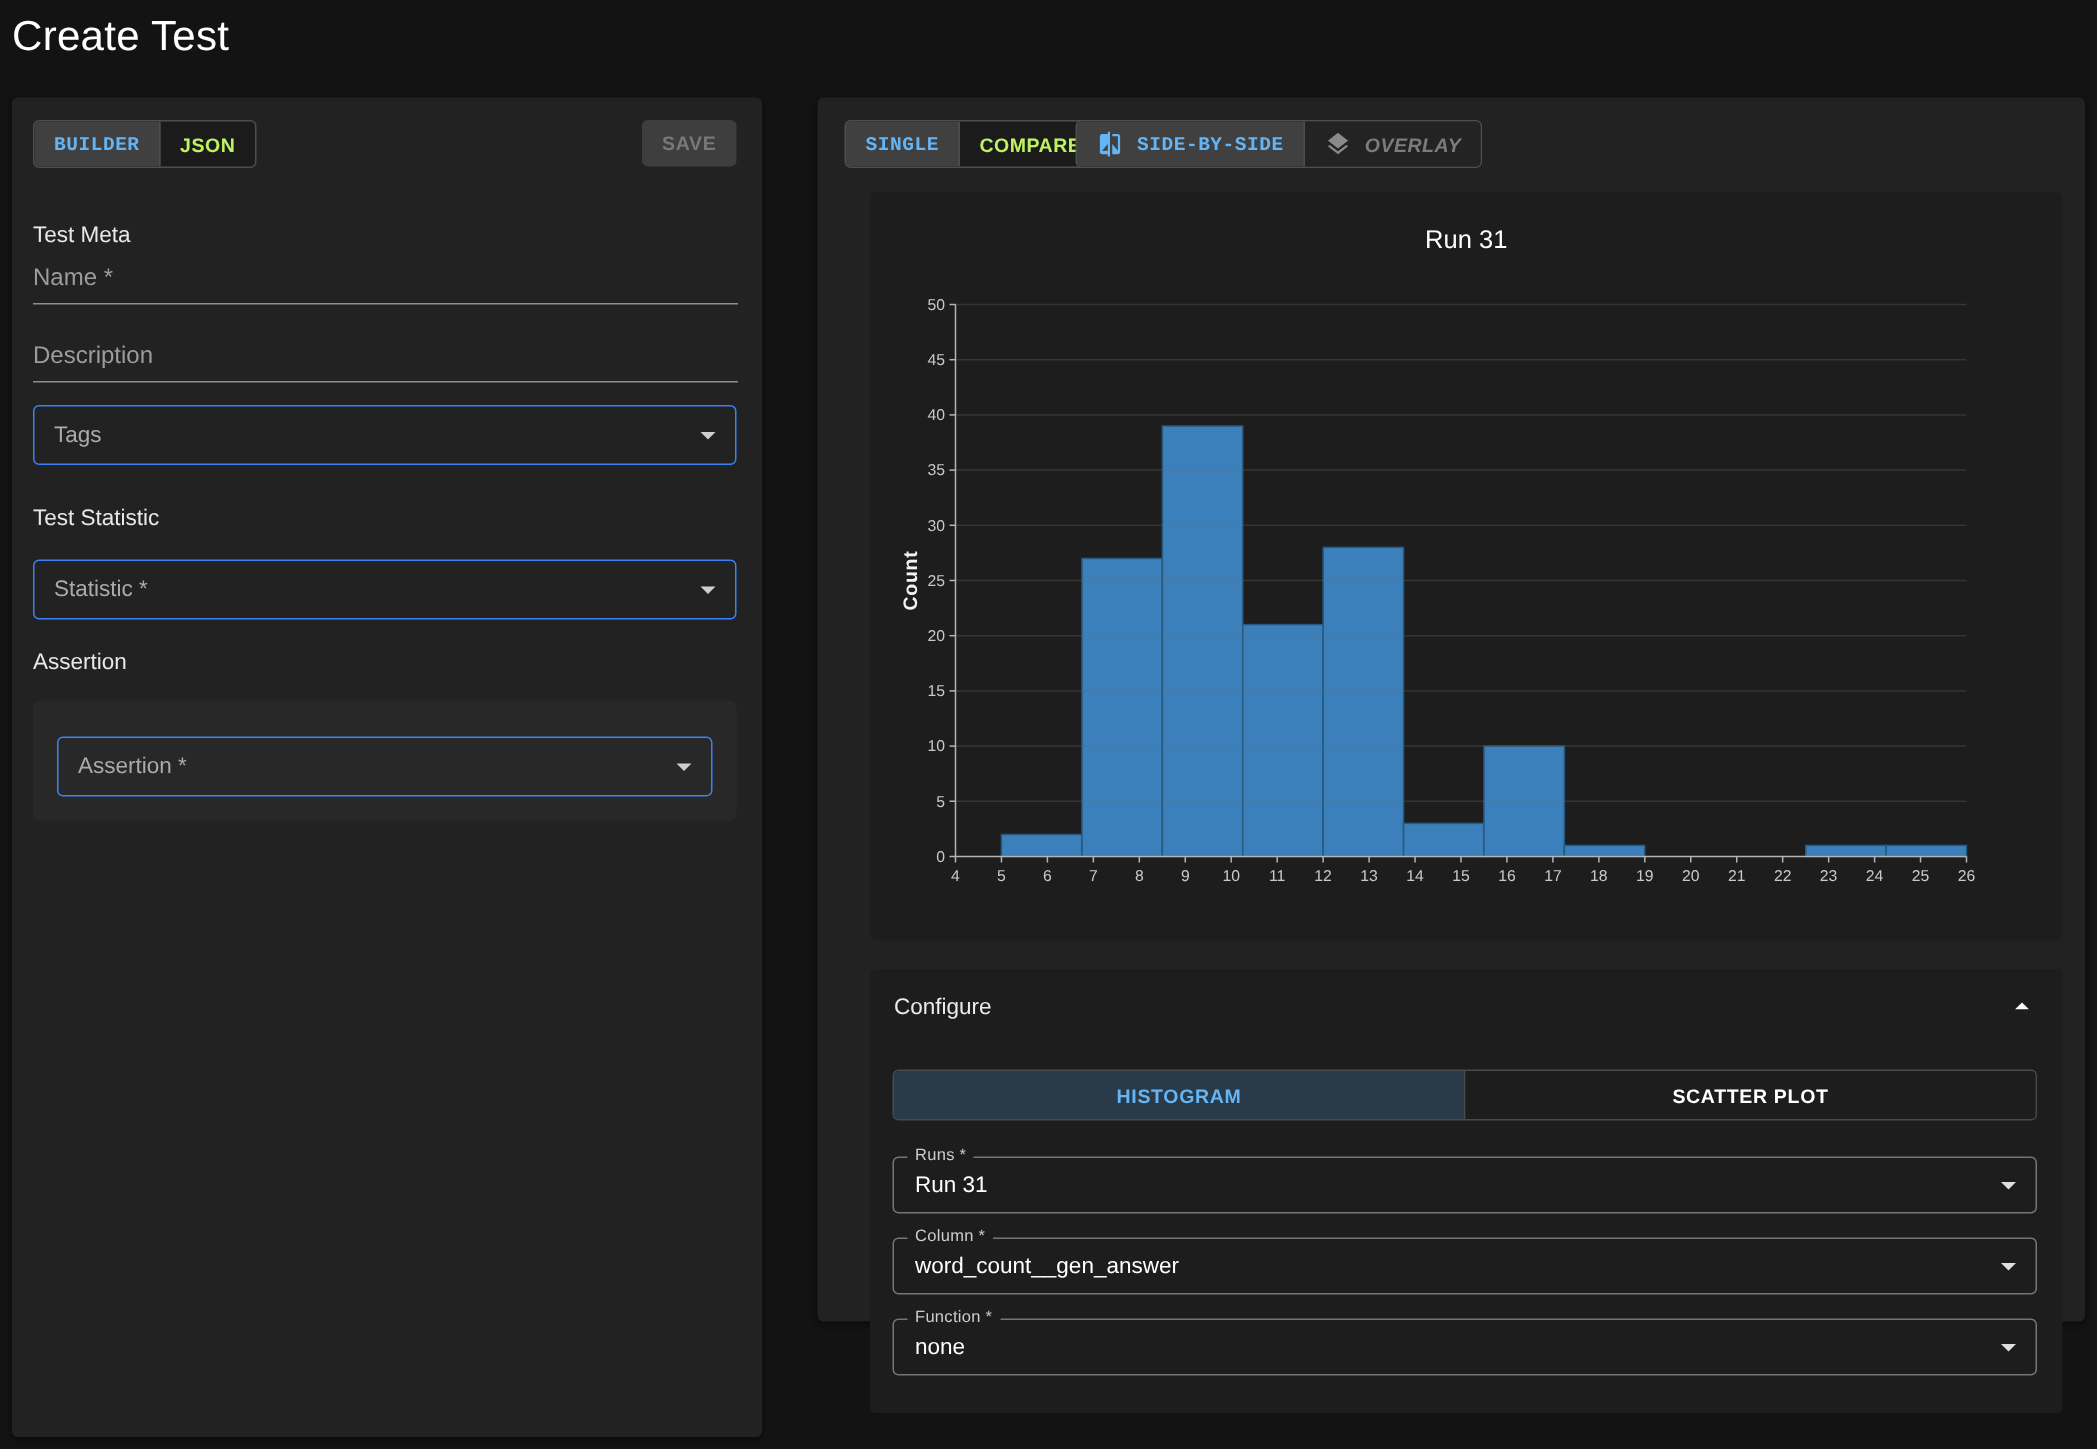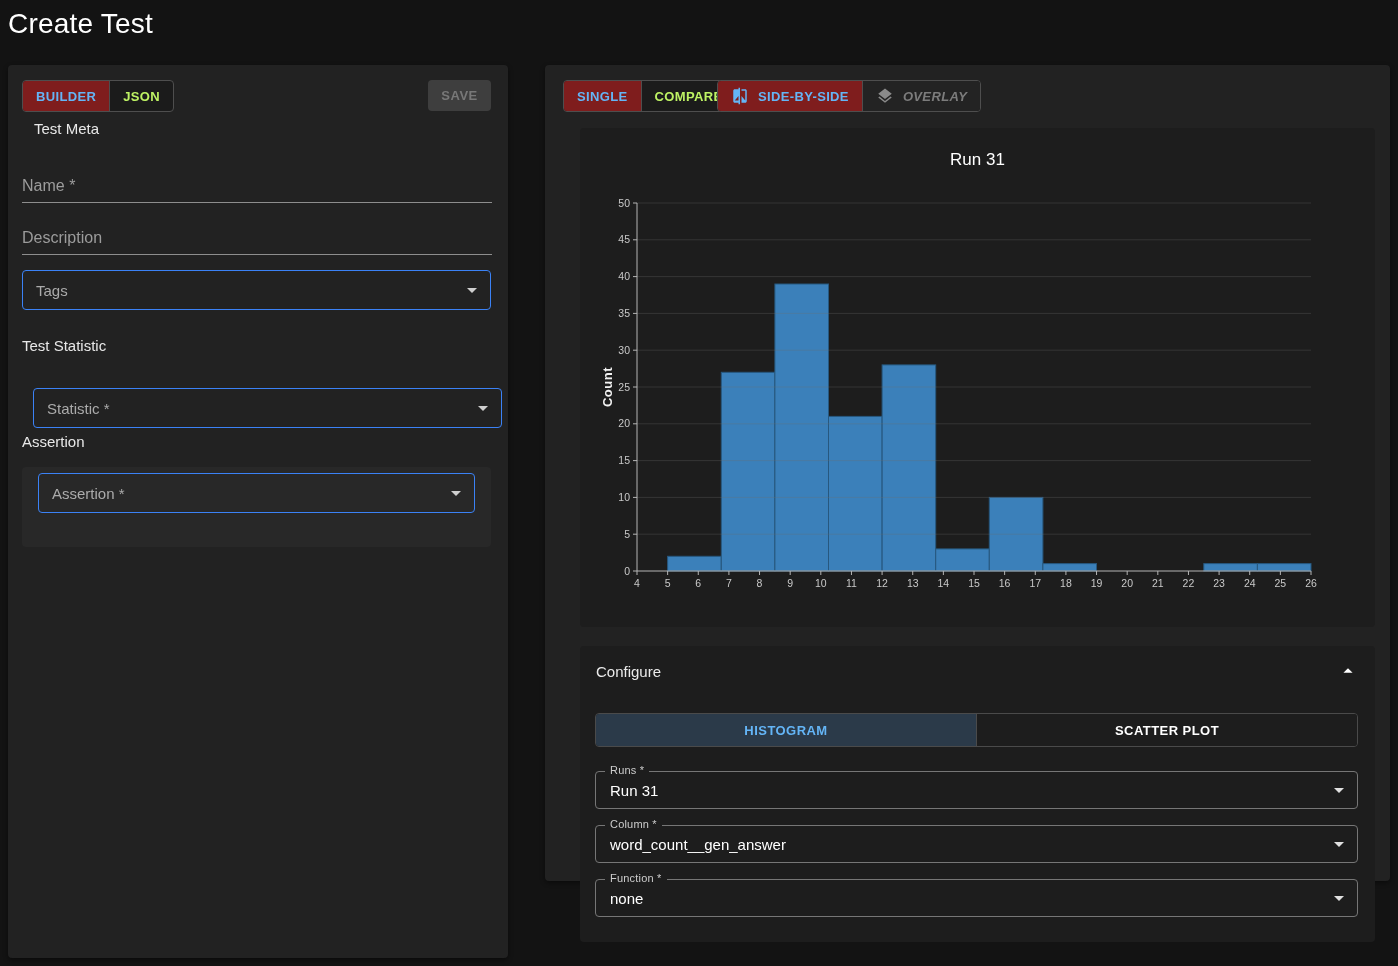--- a/index.html
+++ b/index.html
@@ -9,40 +9,40 @@
   .page-title{position:absolute;left:8px;top:8px;font-size:28px;font-weight:500;color:#ffffff;letter-spacing:.2px;}
 
   .panel{position:absolute;background:#222222;border-radius:4px;box-shadow:0 2px 5px rgba(0,0,0,.45);}
   .panel.left{left:8px;top:65px;width:500px;height:893px;}
   .panel.right{left:545px;top:65px;width:845px;height:816px;}
 
   
   .chip-group{position:absolute;display:flex;align-items:stretch;height:32px;border:1px solid #4e4e4e;border-radius:4px;overflow:hidden;box-sizing:border-box;background:#1b1b1b;}
   .chip{display:flex;align-items:center;gap:9px;padding:0 13px;font-size:13px;font-weight:600;letter-spacing:.35px;color:#bef264;background:transparent;border:none;border-right:1px solid #4e4e4e;cursor:pointer;font-family:inherit;}
   .chip:last-child{border-right:none;}
-  .chip.active{background:#7f1d1d;color:#64b5f6;}
+  .chip.active{background:#404040;color:#64b5f6;font-family:Liberation Mono, monospace;}
   .chip.muted{color:#7c7c7c;background:#232323;font-style:italic;}
   .chip svg{display:block;}
 
   .save-btn{position:absolute;top:15px;right:17px;width:63px;height:31px;background:#3e3e3e;color:#787878;font-size:13px;font-weight:600;letter-spacing:.5px;border:none;border-radius:4px;font-family:inherit;}
 
   .shead{position:absolute;left:14px;font-size:15px;color:#e8e8e8;}
 
   
   .ufield{position:absolute;left:14px;width:470px;border-bottom:1px solid #8e8e8e;cursor:text;}
   .ufield .ulabel{display:block;font-size:16px;color:#9c9c9c;padding-bottom:7px;}
 
   
   .lselect{position:absolute;left:14px;width:469px;height:40px;border:1px solid #3b82f6;border-radius:4px;box-sizing:border-box;cursor:pointer;background:transparent;}
   .lselect .pvalue{position:absolute;left:13px;top:50%;transform:translateY(-50%);font-size:15px;color:#ababab;}
 
   .caret{position:absolute;right:6px;top:50%;transform:translateY(-50%);}
 
   .sub-card{position:absolute;left:14px;top:402px;width:469px;height:80px;background:#282828;border-radius:4px;}
-  .sub-card .lselect{left:16px;top:6px;width:437px;}
+  .sub-card .lselect{left:16px;top:24px;width:437px;}
 
   
   .card{position:absolute;background:#1d1d1d;border-radius:4px;}
   .chart-card{left:35px;top:63px;width:795px;height:499px;}
   .config-card{left:35px;top:581px;width:795px;height:296px;}
 
   .chart-title{position:absolute;top:22px;left:0;right:0;text-align:center;font-size:17px;color:#ffffff;}
   .ylab{position:absolute;left:27px;top:259px;transform:translate(-50%,-50%) rotate(-90deg);font-size:13px;font-weight:bold;color:#f2f2f2;letter-spacing:.5px;}
   .chart-svg{position:absolute;left:0;top:0;font-family:"Liberation Sans",sans-serif;}
 
@@ -72,40 +72,40 @@
       <button class="chip active">
         <span>BUILDER</span>
       </button>
       <button class="chip">
         <span>JSON</span>
       </button>
     </div>
 
     <button class="save-btn">SAVE</button>
 
-    <div class="shead" style="top:55px;margin-left:12px;">Test Meta</div>
+    <div class="shead" style="top:83px;">Test Meta</div>
 
     <div class="ufield" style="top:164px;">
       <span class="ulabel">Description</span>
     </div>
 
     <div class="ufield" style="top:112px;">
       <span class="ulabel">Name *</span>
     </div>
 
     <div class="lselect" style="top:205px;">
       <span class="pvalue">Tags</span>
       <svg class="caret" width="24" height="24" viewBox="0 0 24 24">
           <path d="M7 10l5 5 5-5z" fill="#cfcfcf"></path>
         </svg>
     </div>
 
     <div class="shead" style="top:272px;">Test Statistic</div>
 
-    <div class="lselect" style="top:323px;margin-left:11px;">
+    <div class="lselect" style="top:308px;">
       <span class="pvalue">Statistic *</span>
       <svg class="caret" width="24" height="24" viewBox="0 0 24 24">
           <path d="M7 10l5 5 5-5z" fill="#cfcfcf"></path>
         </svg>
     </div>
 
     <div class="shead" style="top:368px;">Assertion</div>
 
     <div class="sub-card">
       <div class="lselect">

